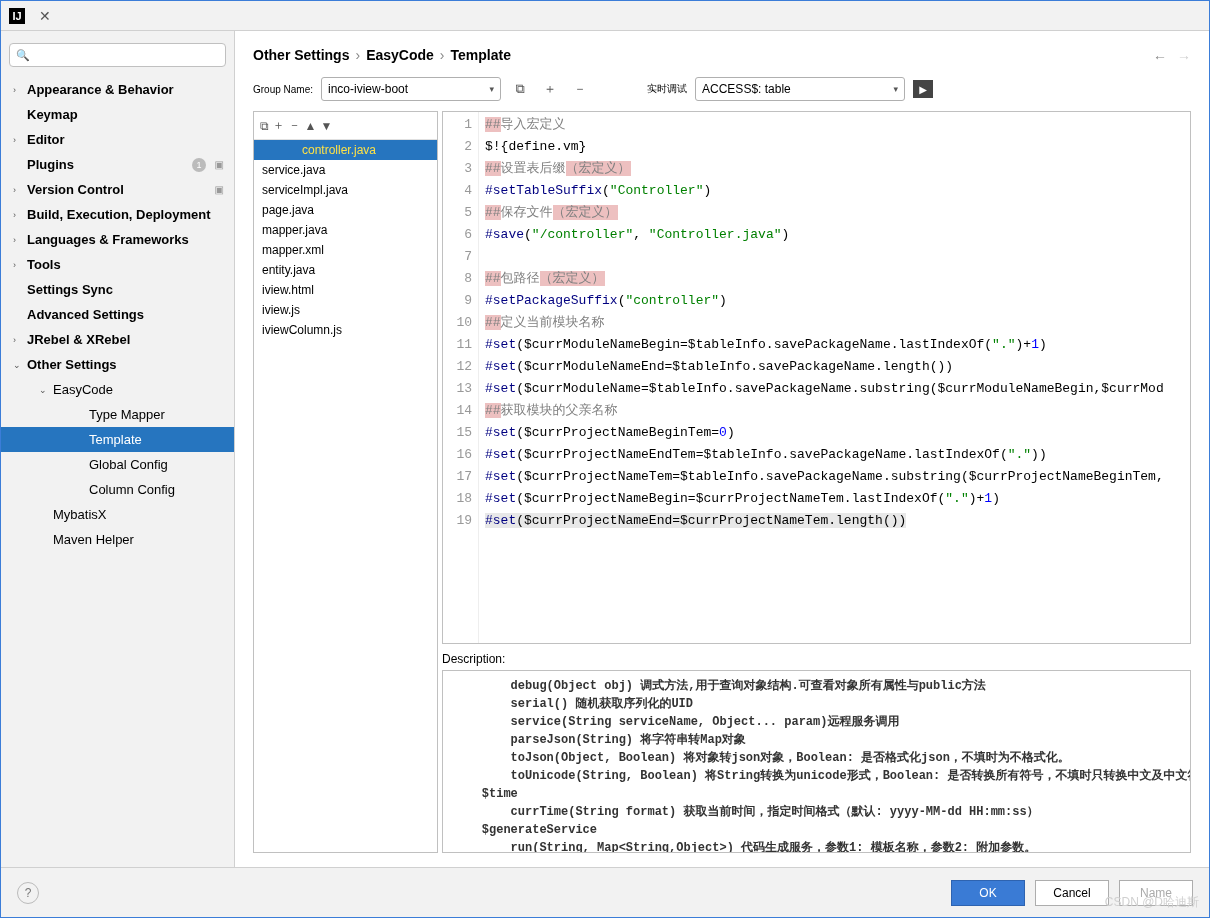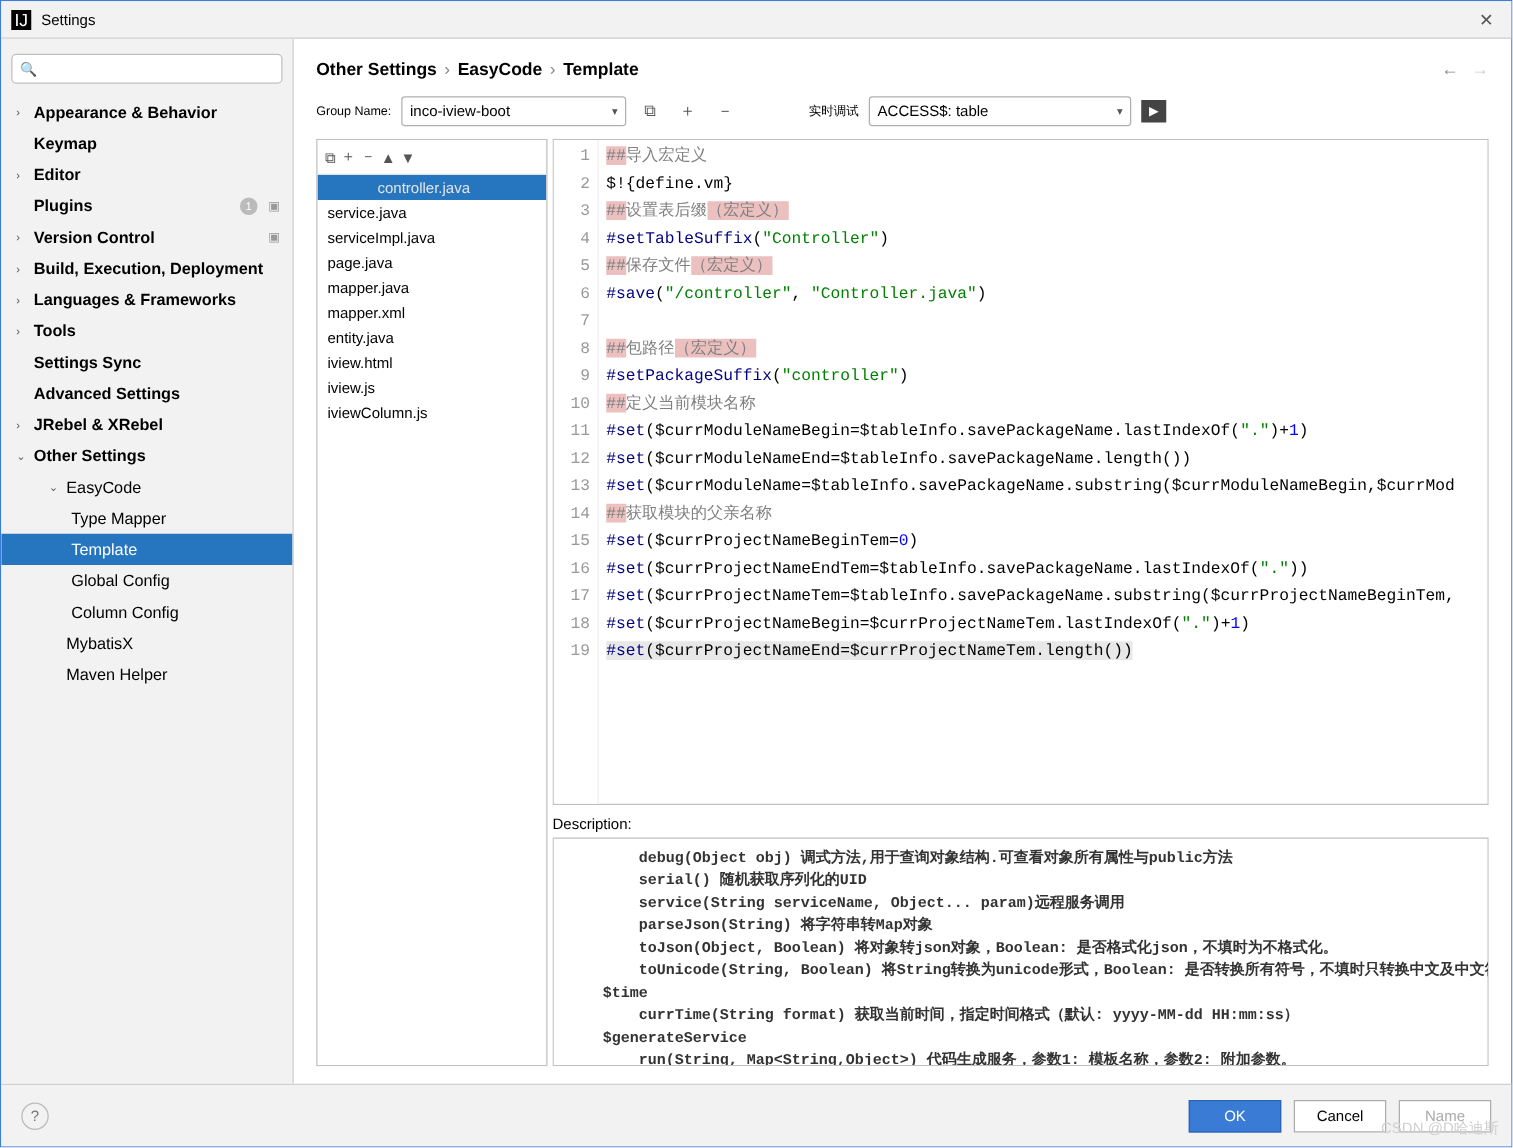--- a/index.html
+++ b/index.html
@@ -1,50 +1,50 @@
 <!DOCTYPE html>
 <html><head>
 <meta charset="utf-8">
 <style>
 * { box-sizing: border-box; margin: 0; padding: 0; }
 body { font-family: "Segoe UI", Tahoma, sans-serif; font-size: 12px; color: #000; background: #fff; overflow: hidden; }
 .window { width: 1210px; height: 918px; border: 1px solid #3b7dd8; display: flex; flex-direction: column; position: relative; }
 .titlebar { height: 30px; display: flex; align-items: center; padding: 0 8px; border-bottom: 1px solid #d0d0d0; background: #f2f2f2; }
-.titlebar .icon-box { width: 16px; height: 16px; background: #000; color: #fff; display: flex; align-items: center; justify-content: center; font-size: 14px; font-weight: normal; margin-right: 8px; }
+.titlebar .icon-box { width: 16px; height: 16px; background: #000; color: #fff; display: flex; align-items: center; justify-content: center; font-size: 11px; font-weight: bold; margin-right: 8px; }
 .titlebar .title { flex: 1; font-size: 12px; }
 .titlebar .close { cursor: pointer; font-size: 14px; color: #555; padding: 0 6px; }
 .body { flex: 1; display: flex; overflow: hidden; }
 .sidebar { width: 234px; background: #f2f2f2; border-right: 1px solid #d0d0d0; display: flex; flex-direction: column; padding: 8px 0; overflow-y: auto; }
 .search-box { margin: 4px 8px 10px 8px; height: 24px; border: 1px solid #c0c0c0; border-radius: 4px; background: #fff; display: flex; align-items: center; padding: 0 6px; }
 .search-box .mag { color: #888; font-size: 11px; margin-right: 4px; }
 .tree-item { display: flex; align-items: center; height: 25px; padding-left: 12px; cursor: pointer; font-size: 13px; position: relative; }
 .tree-item.bold > .label { font-weight: bold; }
 .tree-item .chev { width: 14px; display: inline-block; color: #555; font-size: 9px; }
 .tree-item.selected { background: #2675BF; color: #fff; }
 .tree-item.d1 { padding-left: 38px; }
-.tree-item.d2 { padding-left: 42px; }
+.tree-item.d2 { padding-left: 74px; }
 .tree-item .badge { position: absolute; right: 28px; background: #bbb; color: #fff; border-radius: 8px; width: 14px; height: 14px; font-size: 9px; display:flex; align-items:center; justify-content:center; }
 .tree-item .square { position: absolute; right: 10px; color: #999; font-size: 10px; }
 .main { flex: 1; display: flex; flex-direction: column; overflow: hidden; }
 .crumbs { padding: 16px 18px 10px 18px; font-size: 14px; display: flex; align-items: center; gap: 6px; }
 .crumbs .sep { color: #888; }
 .crumbs .nav-arrows { margin-left: auto; color: #888; display:flex; gap:10px; }
 .toolbar-row { display: flex; align-items: center; padding: 4px 18px 10px 18px; gap: 8px; }
 .toolbar-row label { font-size: 10px; }
 .combo { height: 24px; border: 1px solid #b0b0b0; border-radius: 3px; background: #fff; display: flex; align-items: center; padding: 0 6px; position: relative; }
 .combo .arrow { margin-left: auto; color: #555; font-size: 9px; }
 .icon-btn { width: 22px; height: 22px; display:flex; align-items:center; justify-content:center; color:#555; cursor:pointer; font-size: 13px; }
 .icon-btn.run { background:#444; color:#fff; width:20px; height:18px; font-size:10px; }
 .content-row { flex: 1; display: flex; padding: 0 18px; gap: 4px; overflow: hidden; }
 .file-panel { width: 185px; border: 1px solid #c0c0c0; display:flex; flex-direction:column; }
 .file-toolbar { height: 28px; border-bottom: 1px solid #e0e0e0; display:flex; align-items:center; gap:4px; padding:0 6px; }
 .file-toolbar span { color:#555; cursor:pointer; font-size:12px; }
 .file-list { flex:1; overflow:auto; }
 .file-item { padding: 3px 8px; font-size: 12px; cursor:pointer; }
-.file-item.selected { background:#2675BF; color:#e5e5e5;padding-left:48px; }
+.file-item.selected { background:#2675BF; color:#fde047;padding-left:48px; }
 .editor-wrap { flex:1; display:flex; flex-direction:column; overflow:hidden; }
 .editor { flex:1; border:1px solid #c0c0c0; display:flex; overflow:hidden; font-family: "Consolas","Courier New",monospace; font-size: 13px; }
 .gutter { width: 36px; background:#fff; color:#999; text-align:right; padding: 2px 6px 2px 0; border-right:1px solid #eee; line-height: 22px; }
 .code { flex:1; padding: 2px 6px; white-space: pre; overflow:auto; line-height: 22px; }
 .code .c { color:#808080; }
 .code .s { color:#008000; }
 .code .k { color:#000080; }
 .code .n { color:#0000ff; }
 .code .hl { background:#edc0c0; }
 .code .selline { background:#e8e8e8; }
@@ -57,21 +57,20 @@
 .btn.primary { background:#3a7bd5; color:#fff; border-color:#2e63b0; }
 .btn.disabled { color:#aaa; cursor:default; }
 .watermark { position:absolute; bottom:6px; right:10px; color:#d0d0d0; font-size:12px; pointer-events:none; }
 </style>
 </head>
 <body>
 
 <div class="window">
   <div class="titlebar">
     <div class="icon-box">IJ</div>
-    <div class="title">Settings</div>
     <div class="close">✕</div>
   </div>
   <div class="body">
     <div class="sidebar">
       <div class="search-box">
         <span class="mag">🔍</span>
       </div>
       <div id="tree">
           <div class="tree-item bold">
             <span class="chev">›</span>

